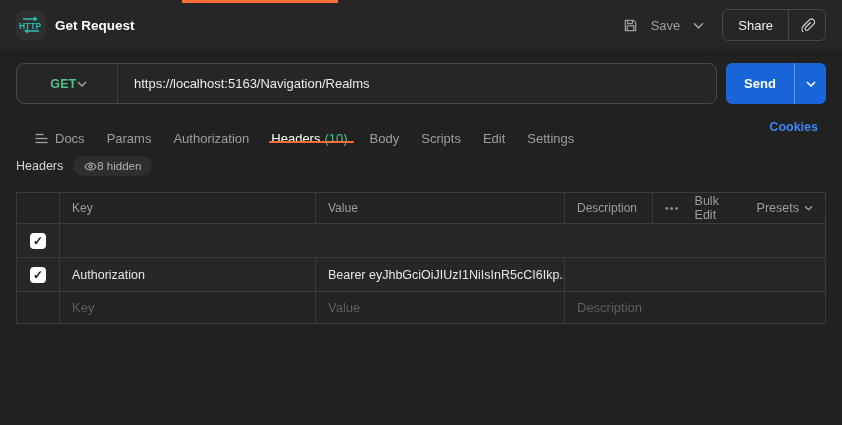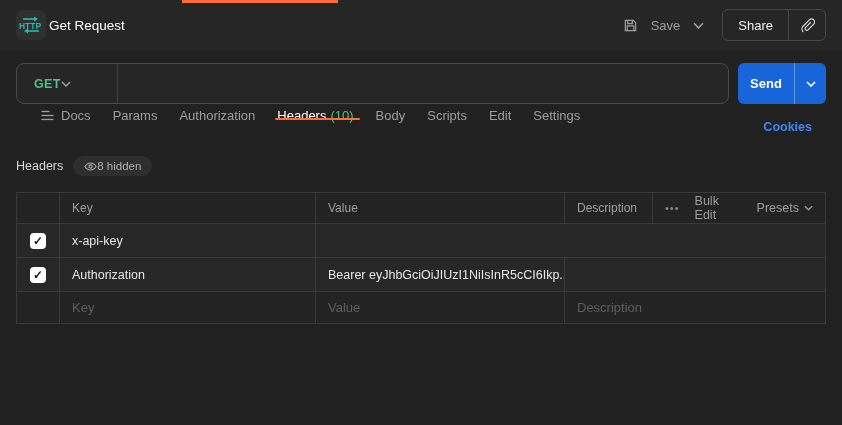--- a/index.html
+++ b/index.html
@@ -24,43 +24,43 @@
     font-size:13px;
   }
   svg{display:block;}
 
   
   .tab-strip{position:absolute;top:0;left:182px;width:156px;height:3px;background:var(--accent-orange);}
 
   
   .topbar{height:50px;background:var(--panel);display:flex;align-items:center;padding:10px 16px;}
   .http-badge{width:30px;height:30px;border-radius:7px;background:#2f2f2f;display:flex;align-items:center;justify-content:center;flex:0 0 auto;}
-  .page-title{font-weight:normal;font-size:13.5px;color:#fff;margin-left:3px;text-align:right;}
+  .page-title{font-weight:bold;font-size:13.5px;color:#fff;margin-left:9px;text-align:right;}
   .topbar-spacer{flex:1;}
   .save-button{display:flex;align-items:center;gap:13px;color:var(--muted);font-size:13px;cursor:pointer;}
   .save-chevron{margin-left:13px;color:var(--muted);display:flex;align-items:center;cursor:pointer;}
   .share-group{margin-left:18px;border:1px solid #474747;border-radius:6px;height:32px;display:flex;align-items:stretch;overflow:hidden;}
   .share-button{display:flex;align-items:center;padding:0 15px;color:#f0f0f0;font-size:13px;cursor:pointer;}
   .share-divider{width:1px;background:#474747;}
   .link-button{width:36px;display:flex;align-items:center;justify-content:center;cursor:pointer;color:#d7d7d7;}
 
   
   .url-row{margin:13px 16px 0;display:flex;gap:9px;}
   .url-bar{flex:1;height:41px;background:var(--panel);border:1px solid #4a4a4a;border-radius:8px;display:flex;align-items:center;overflow:hidden;}
-  .method-selector{display:flex;align-items:center;justify-content:flex-start;width:100px;padding:0 14px 0 17px;align-self:stretch;cursor:pointer;}
+  .method-selector{display:flex;align-items:center;justify-content:center;width:100px;padding:0 14px 0 17px;align-self:stretch;cursor:pointer;}
   .method-label{color:var(--method-green);font-weight:bold;font-size:12.5px;letter-spacing:.3px;}
   .url-divider{width:1px;align-self:stretch;background:#404040;}
   .url-input{flex:1;padding:0 16px;font-size:13px;color:#ececec;white-space:nowrap;overflow:hidden;cursor:text;}
-  .send-btn{width:88px;height:41px;border-radius:6px;background:var(--send-blue);display:flex;align-items:stretch;overflow:hidden;flex:0 0 auto;}
+  .send-btn{width:100px;height:41px;border-radius:6px;background:var(--send-blue);display:flex;align-items:stretch;overflow:hidden;flex:0 0 auto;}
   .send-main{flex:1;display:flex;align-items:center;justify-content:center;color:#fff;font-weight:bold;font-size:13px;cursor:pointer;}
   .send-divider{width:1px;background:rgba(255,255,255,.32);margin:0;}
   .send-caret{width:31px;display:flex;align-items:center;justify-content:center;color:#fff;cursor:pointer;}
 
   
-  .tabs-row{margin:4px 30px 0;height:38px;display:flex;align-items:flex-start;color:var(--muted);font-size:13px;}
+  .tabs-row{margin:4px 24px 0;height:38px;display:flex;align-items:flex-end;color:var(--muted);font-size:13px;}
   .tab{display:flex;align-items:center;gap:7px;padding:0 11px;position:relative;cursor:pointer;white-space:nowrap;}
   .tab.active{color:#fff;}
   .tab.active .tab-underline{position:absolute;left:9px;right:5px;bottom:3px;height:2px;background:var(--accent-orange);border-radius:1px;}
   .tab-count{color:var(--method-green);}
   .cookies-link{margin-left:auto;align-self:center;color:var(--link-blue);font-weight:bold;font-size:12.5px;cursor:pointer;}
 
   
   .meta-row{margin:10px 16px 9px;display:flex;align-items:center;gap:10px;}
   .meta-title{color:#d6d6d6;font-size:12.5px;}
   .hidden-badge{background:#2e2e2e;border-radius:20px;padding:4px 11px;display:flex;align-items:center;color:#b0b0b0;font-size:11.5px;cursor:pointer;}
@@ -137,20 +137,21 @@
   <div class="url-bar">
     <div class="method-selector">
       <span class="method-label">GET</span>
       <span>
         <svg width="10" height="6" viewBox="0 0 10 6" fill="none" stroke="#9e9e9e" stroke-width="1.5">
             <path d="M1 1 L5 5 L9 1"></path>
           </svg>
       </span>
     </div>
     <div class="url-divider"></div>
+    <div class="url-input">https://localhost:5163/Navigation/Realms</div>
   </div>
   <div class="send-btn">
     <div class="send-main">
       <span>Send</span>
     </div>
     <div class="send-divider"></div>
     <div class="send-caret">
       <svg width="10" height="6" viewBox="0 0 10 6" fill="none" stroke="#fff" stroke-width="1.6">
           <path d="M1 1 L5 5 L9 1"></path>
         </svg>
@@ -226,21 +227,20 @@
             <path d="M1 1 L5 5 L9 1"></path>
           </svg>
       </span>
     </div>
   </div>
 
   <div class="t-row data">
     <div class="cell cb">
         <span class="checkbox">✓</span>
       </div>
-    <div class="cell ck">x-api-key</div>
     <div class="cell cd2" style="grid-column:4/6;"></div>
   </div>
 
   <div class="t-row data">
     <div class="cell cb">
         <span class="checkbox">✓</span>
       </div>
     <div class="cell ck">Authorization</div>
     <div class="cell cv">Bearer eyJhbGciOiJIUzI1NiIsInR5cCI6Ikp...</div>
     <div class="cell cd2" style="grid-column:4/6;"></div>

